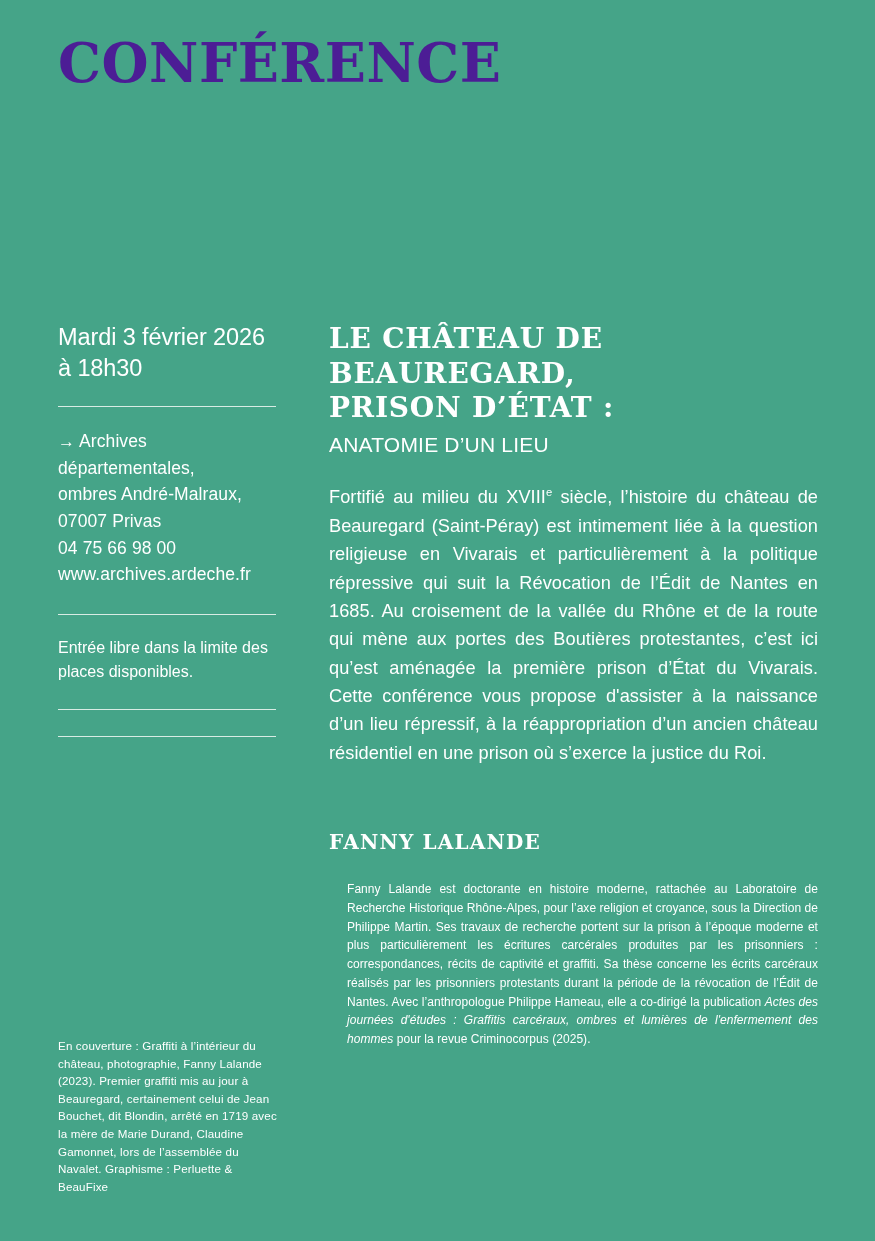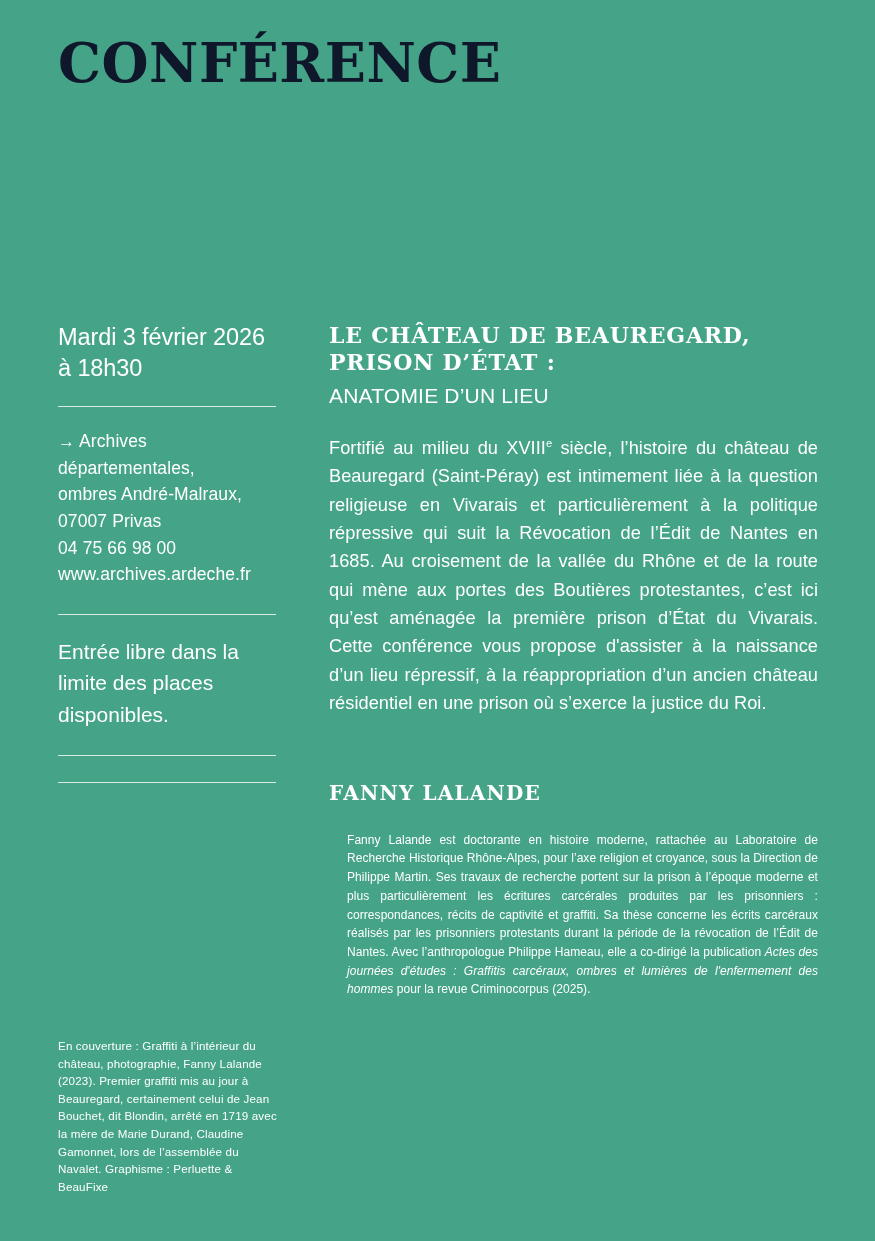--- a/index.html
+++ b/index.html
@@ -29,21 +29,21 @@
     left: 58px;
     top: 36px;
     width: 760px;
   }
   .masthead-title {
     font-family: "DejaVu Serif", "Liberation Serif", serif;
     font-weight: 700;
     font-size: 54px;
     line-height: 1.0;
     letter-spacing: 0.5px;
-    color: #0f172a;
+    color: #4c1d95;
     margin: 0;
     white-space: nowrap;
   }
 
   
   .columns {
     position: absolute;
     left: 0;
     top: 322px;
     width: 875px;
@@ -84,21 +84,21 @@
     letter-spacing: 0.1px;
     white-space: nowrap;
   }
   .venue-arrow {
     font-size: 17px;
     letter-spacing: 0;
   }
 
   .note-block {
     margin-top: 21px;
-    font-size: 21px;
+    font-size: 16px;
     line-height: 1.5;
   }
 
   .visit-block {
     margin-top: 21px;
     font-size: 17px;
     line-height: 1.5;
   }
   .visit-block em {
     font-style: italic;
@@ -118,21 +118,21 @@
   .col-right {
     position: absolute;
     left: 329px;
     top: 0;
     width: 489px;
   }
 
   .talk-title {
     font-family: "DejaVu Serif", "Liberation Serif", serif;
     font-weight: 700;
-    font-size: 22px;
+    font-size: 28px;
     line-height: 1.24;
     letter-spacing: 0.8px;
     margin: 0;
     text-transform: uppercase;
   }
 
   .talk-subtitle {
     margin: 6px 0 16px 0;
     font-size: 21px;
     font-weight: 400;

